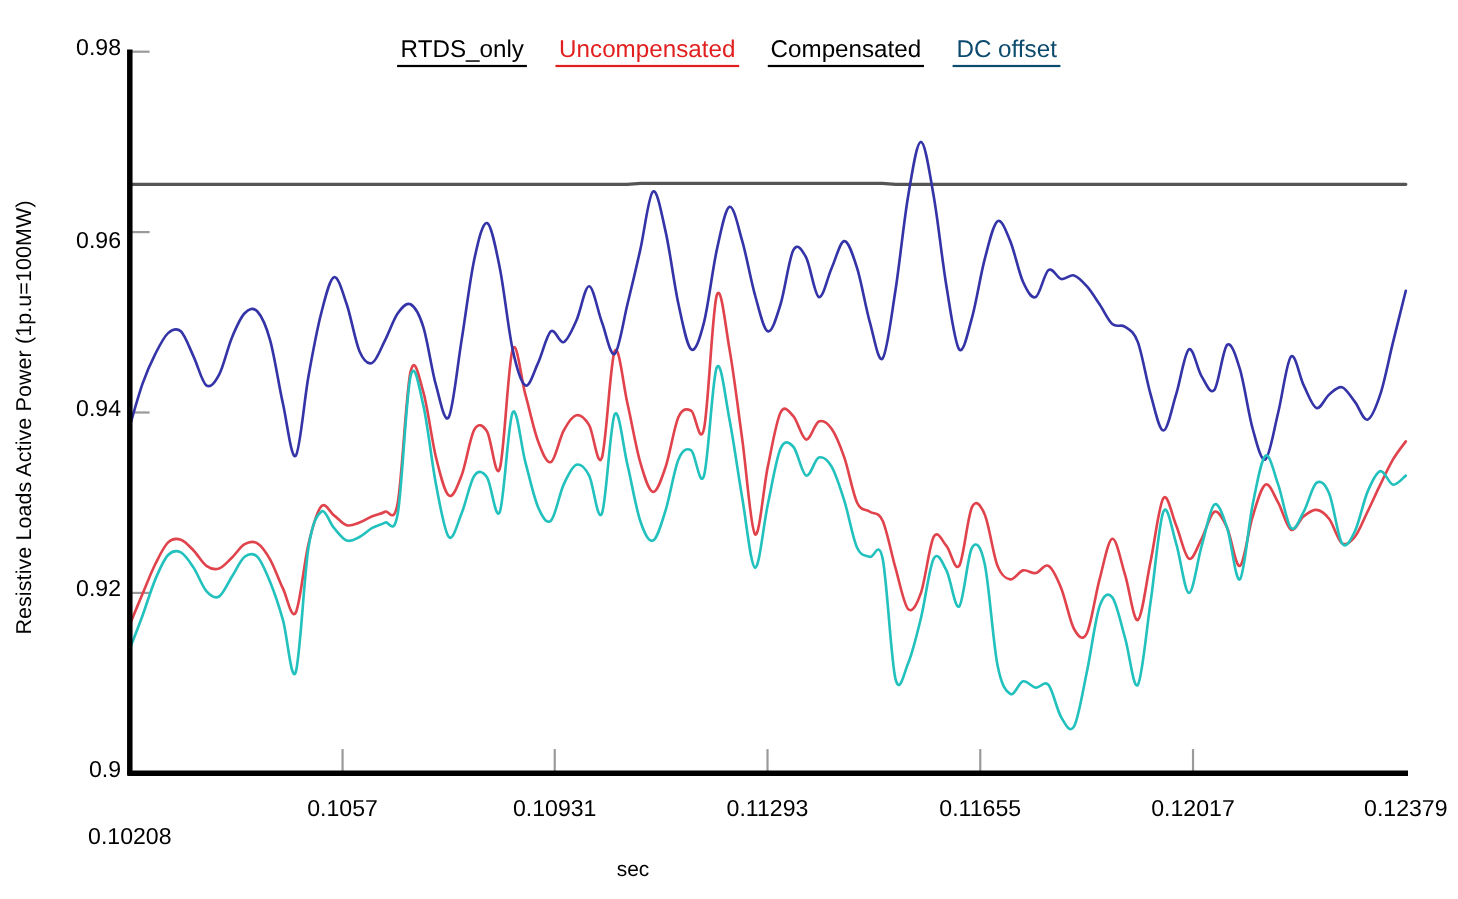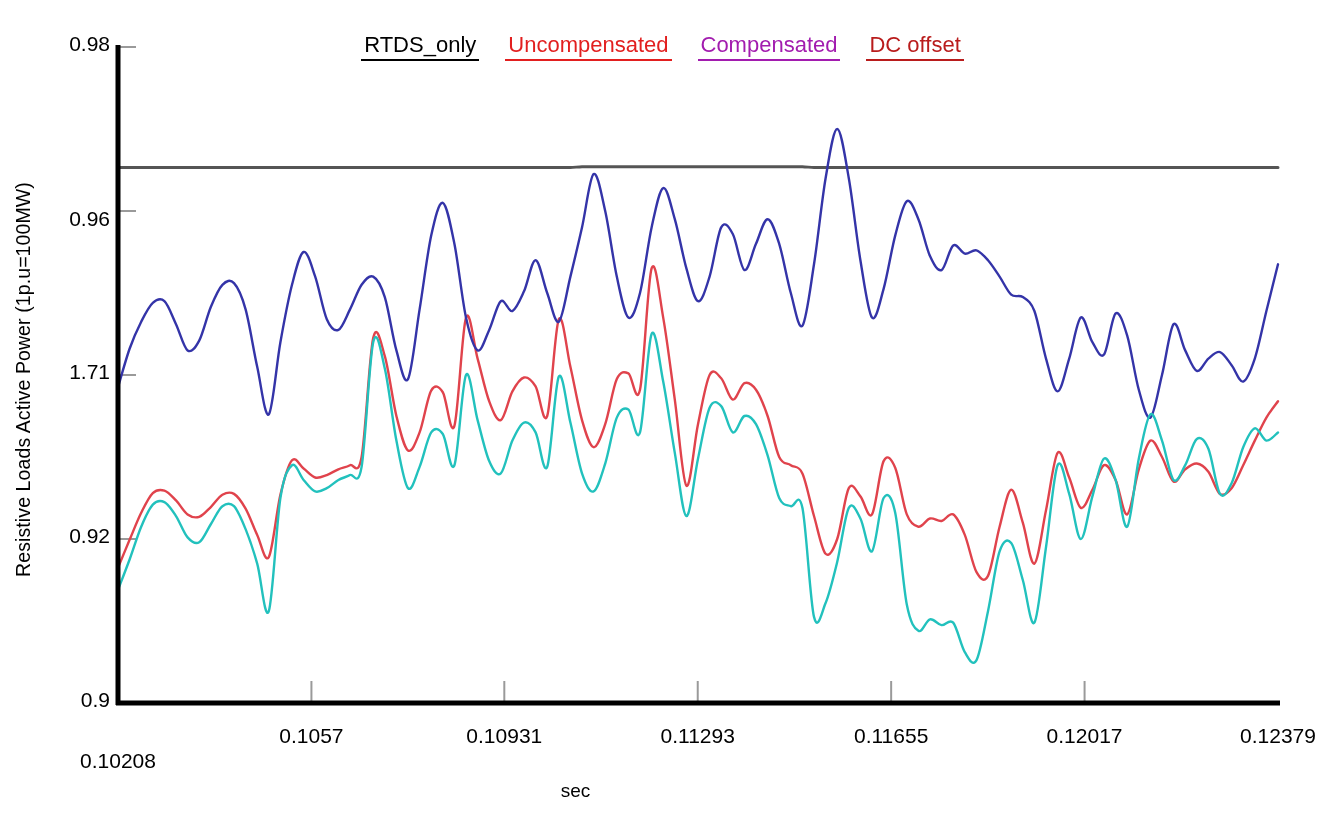--- a/index.html
+++ b/index.html
@@ -76,32 +76,32 @@
   svg { display: block; }
 </style>
 </head>
 <body>
 
 <div id="figure">
 
   <div class="legend">
     <span class="legend-entry" style="color:#000000">RTDS_only</span>
     <span class="legend-entry" style="color:#e21f1f">Uncompensated</span>
-    <span class="legend-entry" style="color:#a21caf">Compensated</span>
-    <span class="legend-entry" style="color:#b91c1c">DC offset</span>
+    <span class="legend-entry" style="color:#000000">Compensated</span>
+    <span class="legend-entry" style="color:#0c4a6e">DC offset</span>
   </div>
 
   <div class="ylabel">Resistive Loads Active Power (1p.u=100MW)</div>
 
   <div class="xlabel">sec</div>
 
   <div id="ytick-labels">
       <div class="ytick-label" style="left: 0px; top: 32px;">0.98</div>
       <div class="ytick-label" style="left: 0px; top: 184px; margin-top: 23px;">0.96</div>
-      <div class="ytick-label" style="left: 0px; top: 360px;">1.71</div>
+      <div class="ytick-label" style="left: 0px; top: 360px;">0.94</div>
       <div class="ytick-label" style="left: 0px; top: 524px;">0.92</div>
       <div class="ytick-label" style="left: 0px; top: 688px;">0.9</div>
     </div>
   <div id="xtick-labels">
       <div class="xtick-label" style="left: 28px; top: 724px; margin-top: 25px;">0.10208</div>
       <div class="xtick-label" style="left: 221.422px; top: 724px;">0.1057</div>
       <div class="xtick-label" style="left: 414.31px; top: 724px;">0.10931</div>
       <div class="xtick-label" style="left: 607.733px; top: 724px;">0.11293</div>
       <div class="xtick-label" style="left: 801.155px; top: 724px;">0.11655</div>
       <div class="xtick-label" style="left: 994.578px; top: 724px;">0.12017</div>

